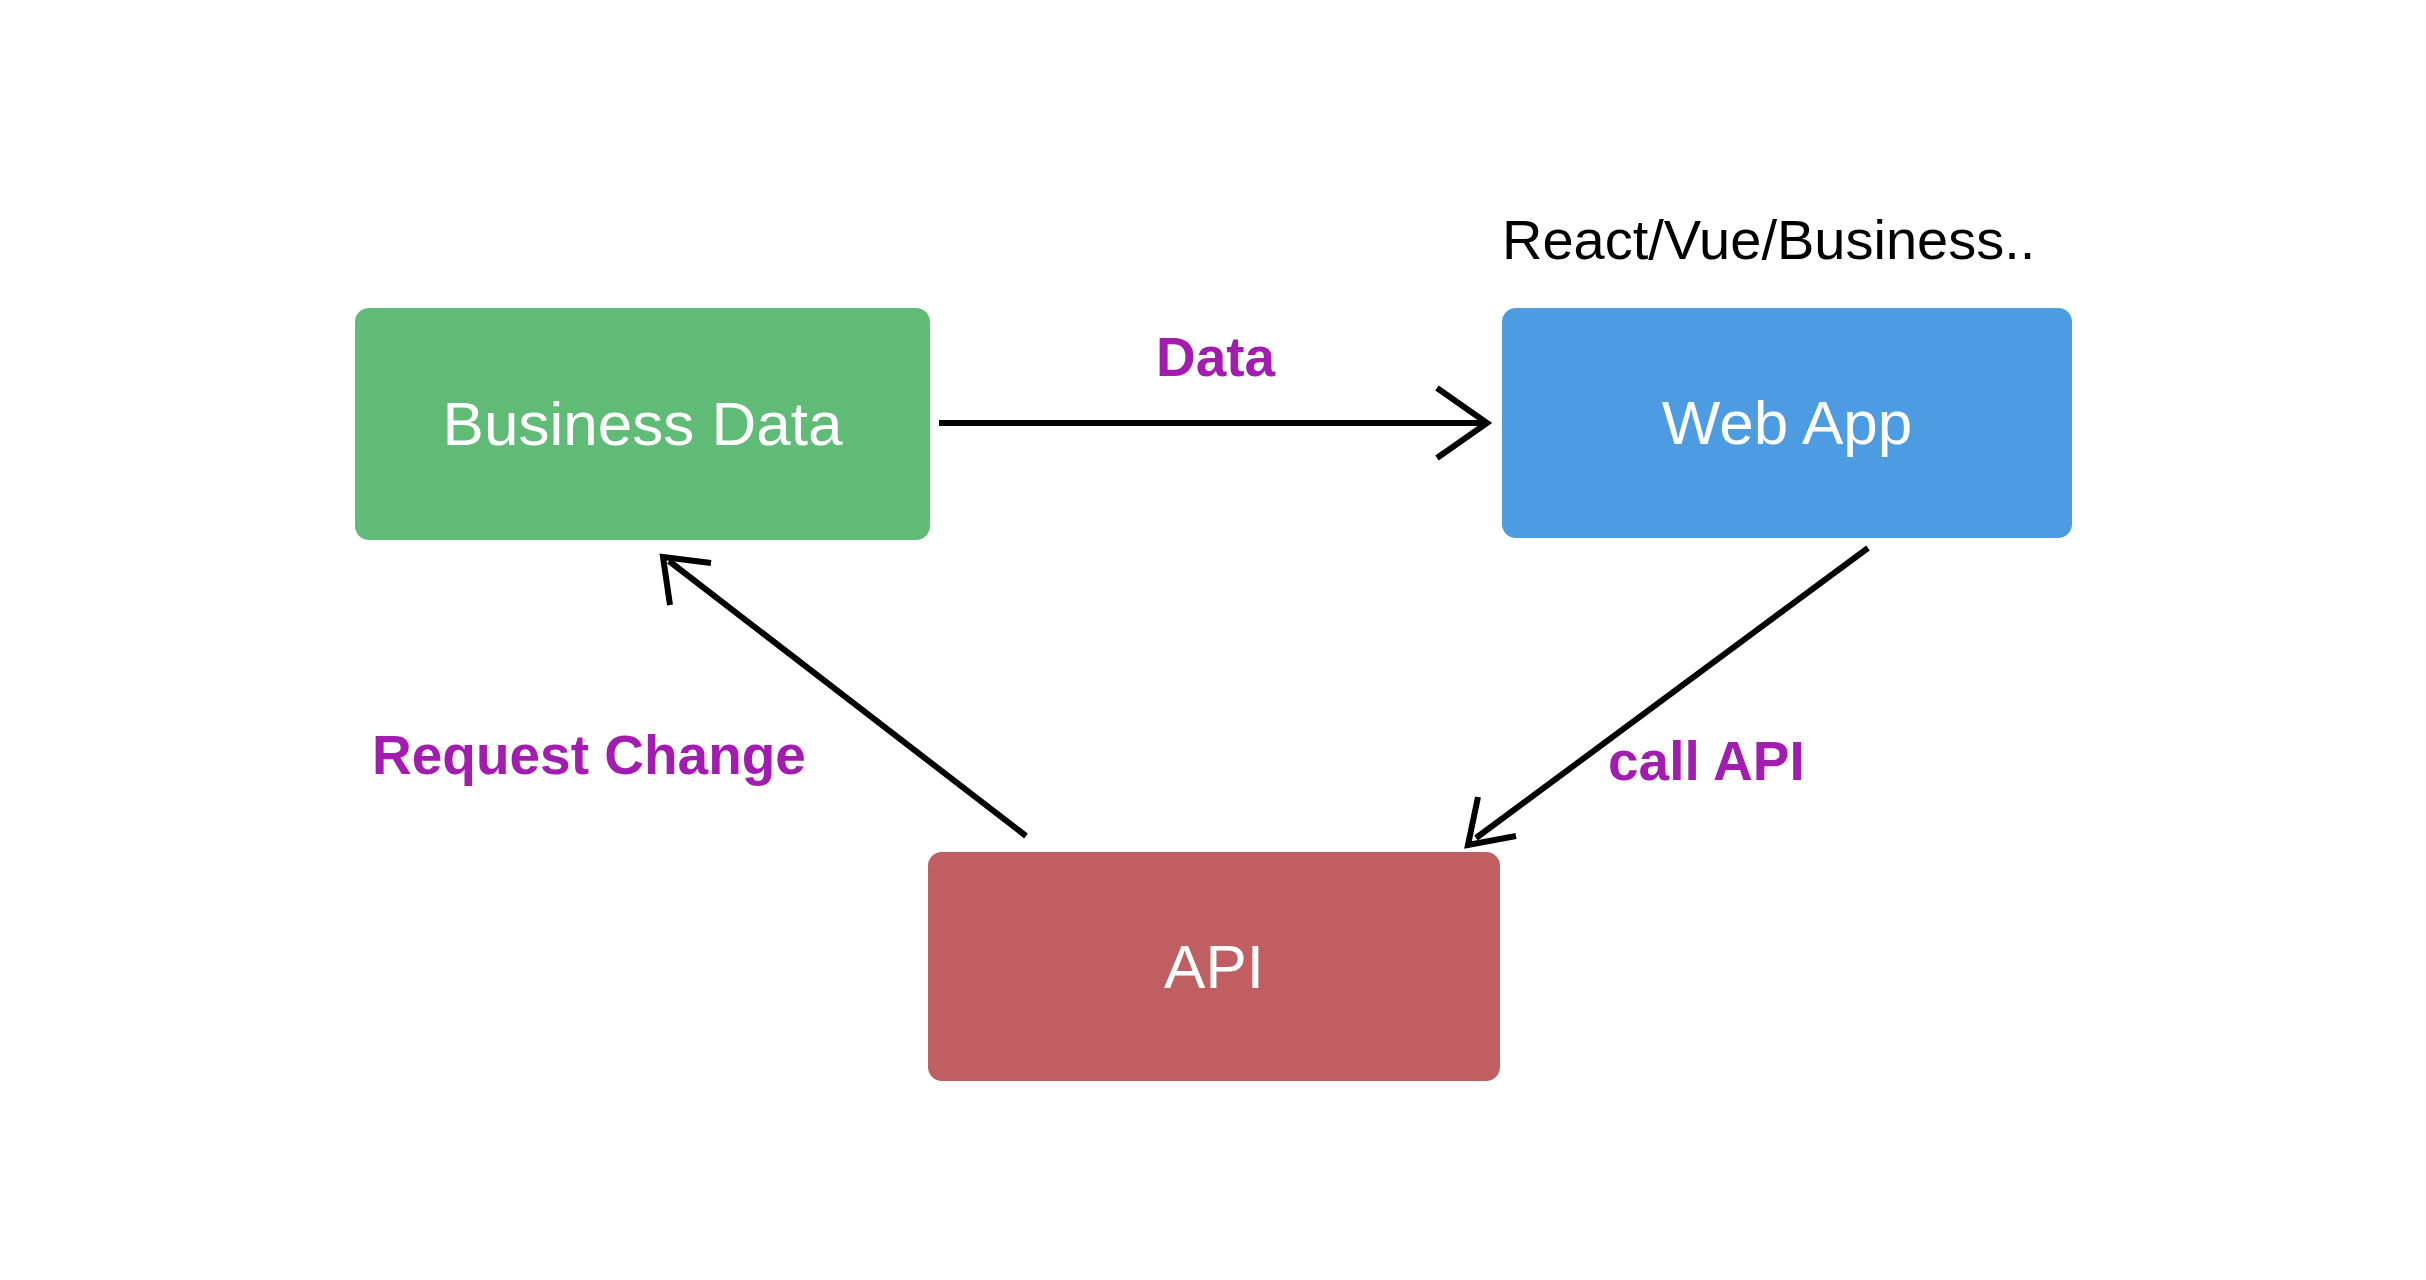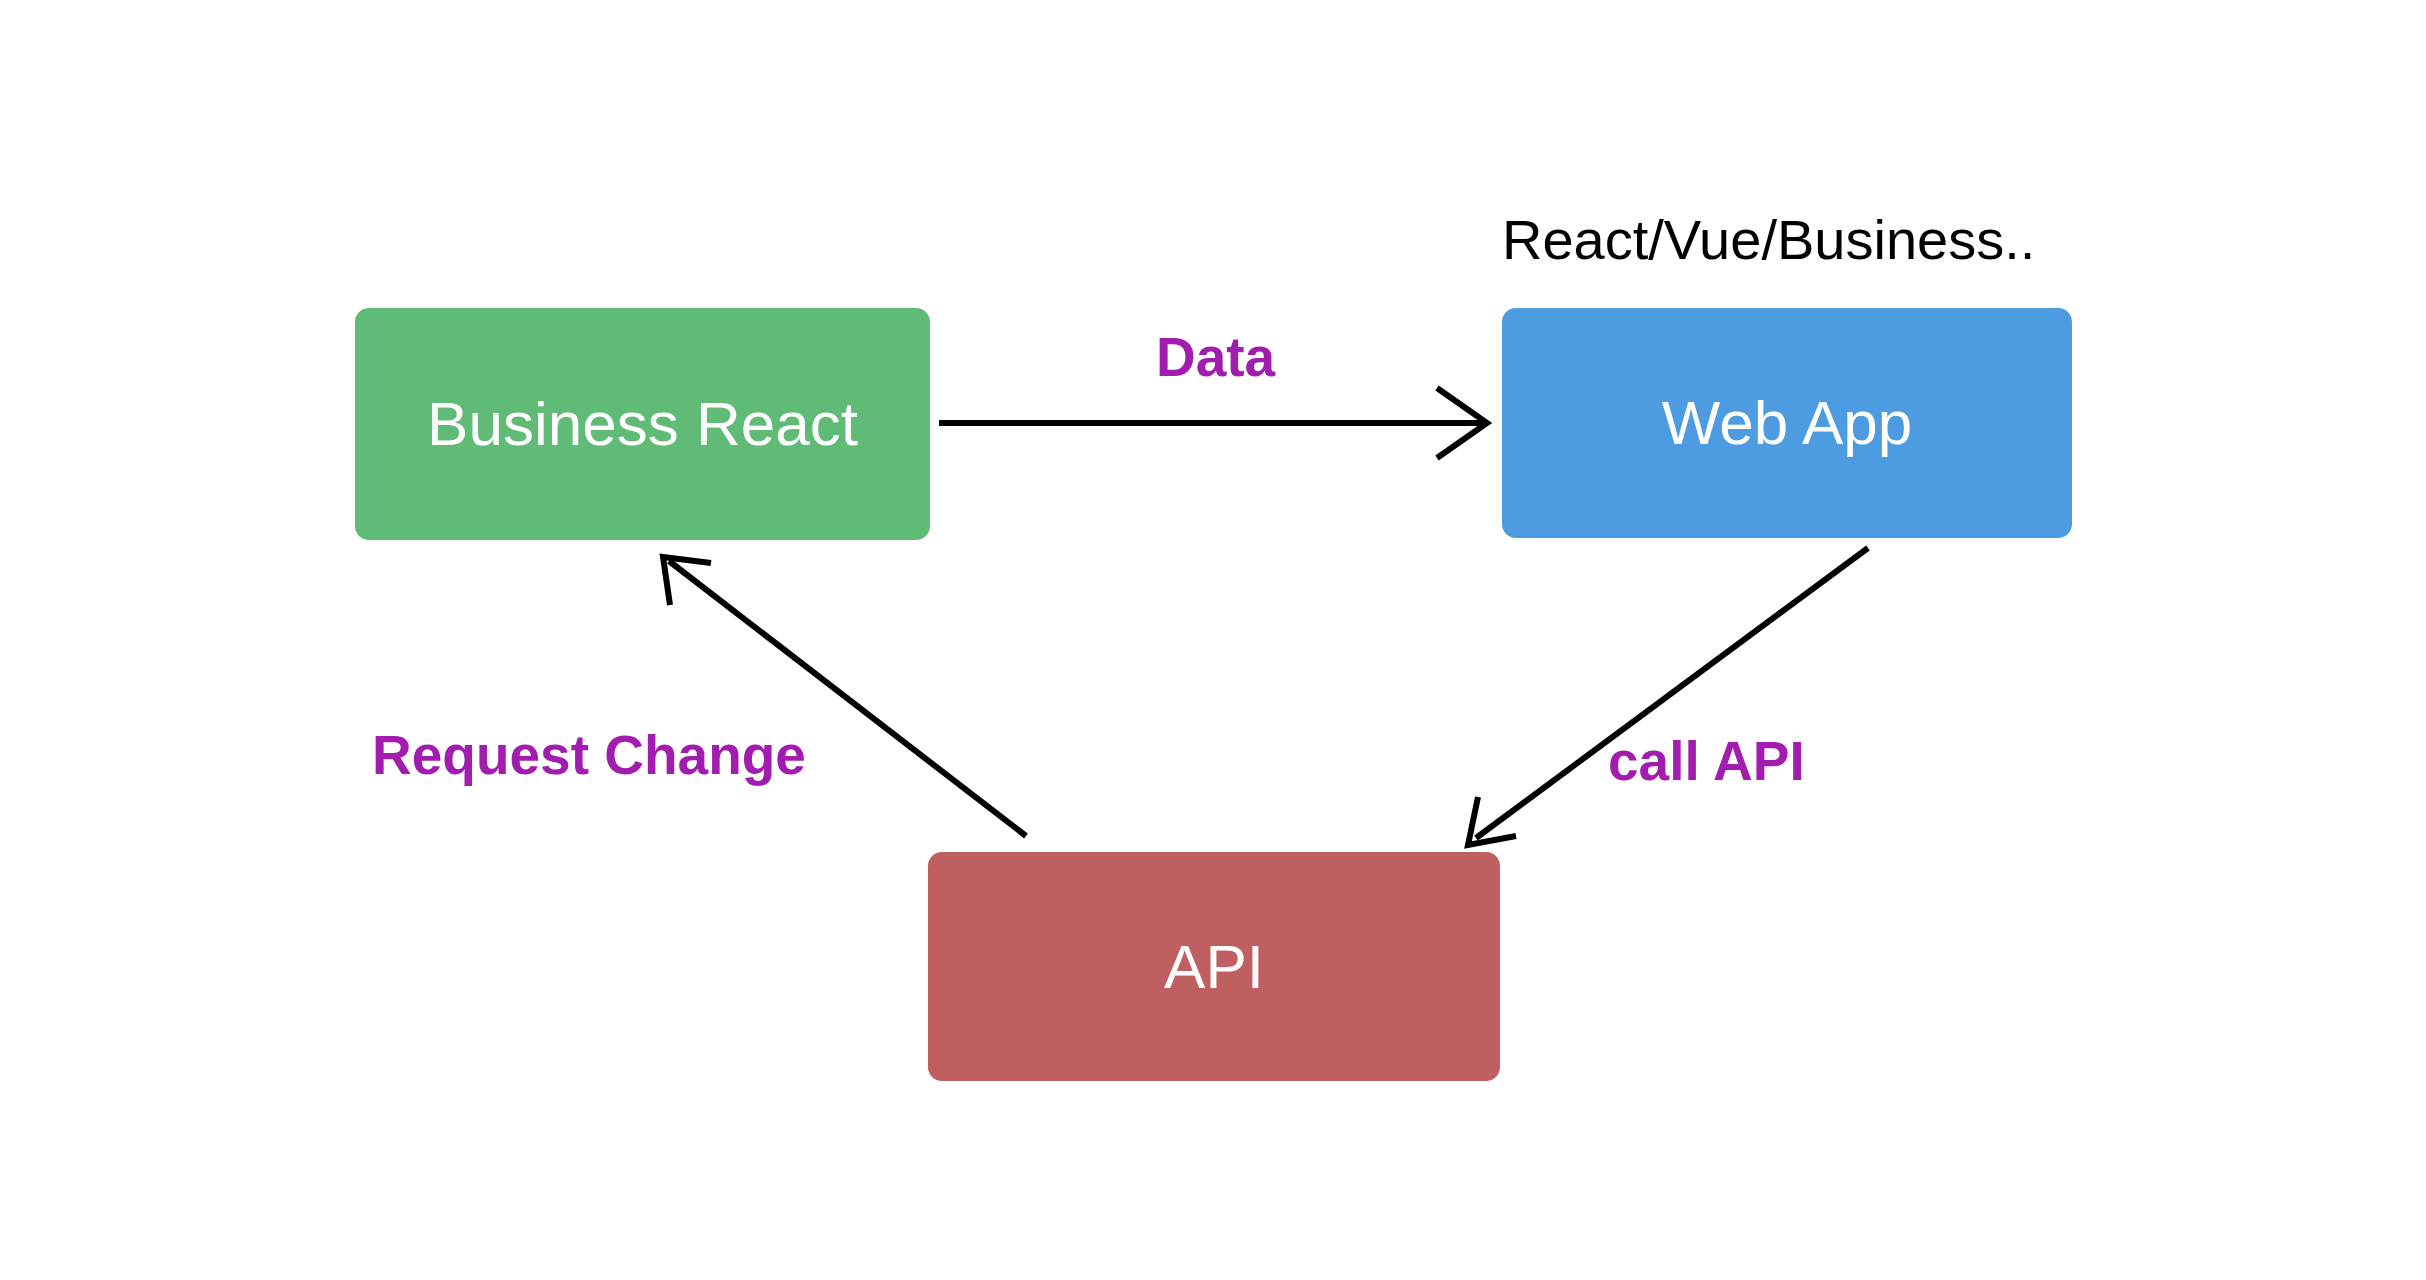--- a/index.html
+++ b/index.html
@@ -110,21 +110,21 @@
 
       <line x1="1868" y1="548" x2="1476" y2="838"></line>
       <polyline points="1516,836 1468,845 1478,797"></polyline>
 
       <line x1="1026" y1="836" x2="669" y2="561"></line>
       <polyline points="670,605 663,557 711,563"></polyline>
     </g>
   </svg>
 
   <div class="node node-business-data" style="background:#5FBB76;">
-    <span class="node-label">Business React</span>
+    <span class="node-label">Business Data</span>
   </div>
 
   <div class="node node-api" style="background:#BF5F61;">
     <span class="node-label">API</span>
   </div>
 
   <div class="node node-web-app" style="background:#4D9BE0;">
     <span class="node-label">Web App</span>
   </div>
 

